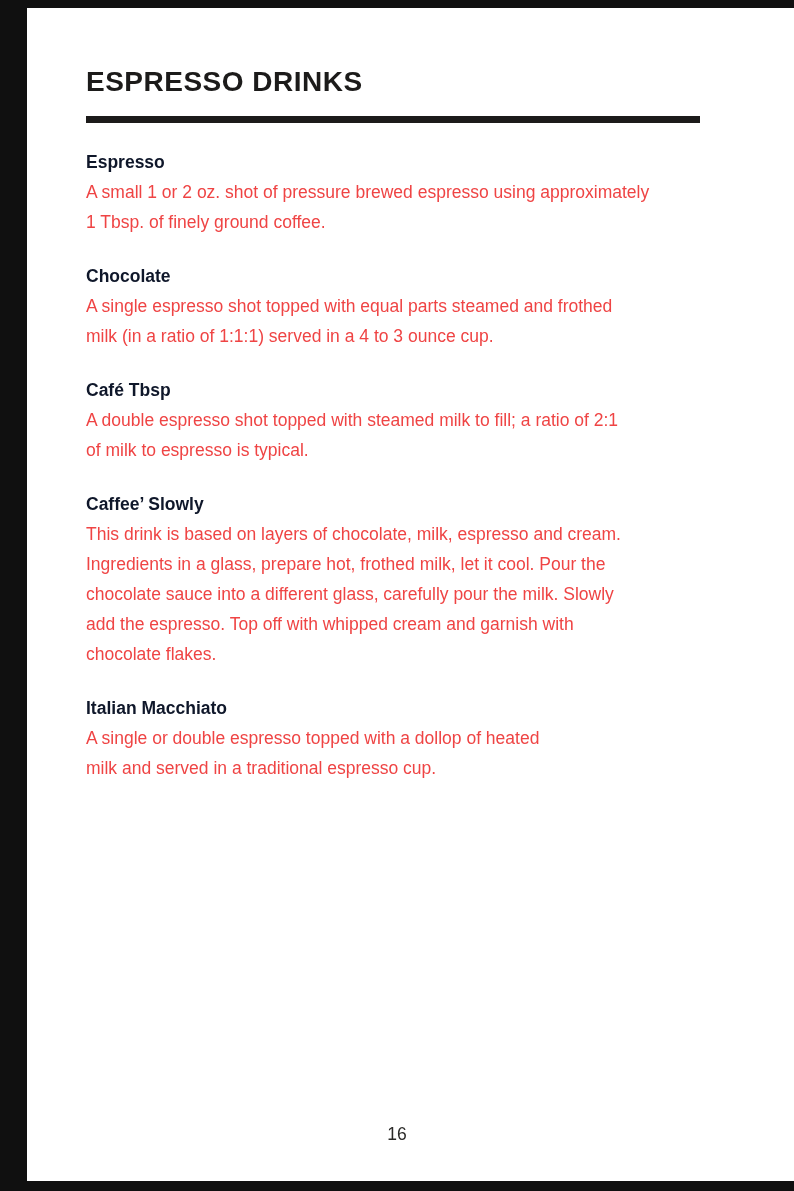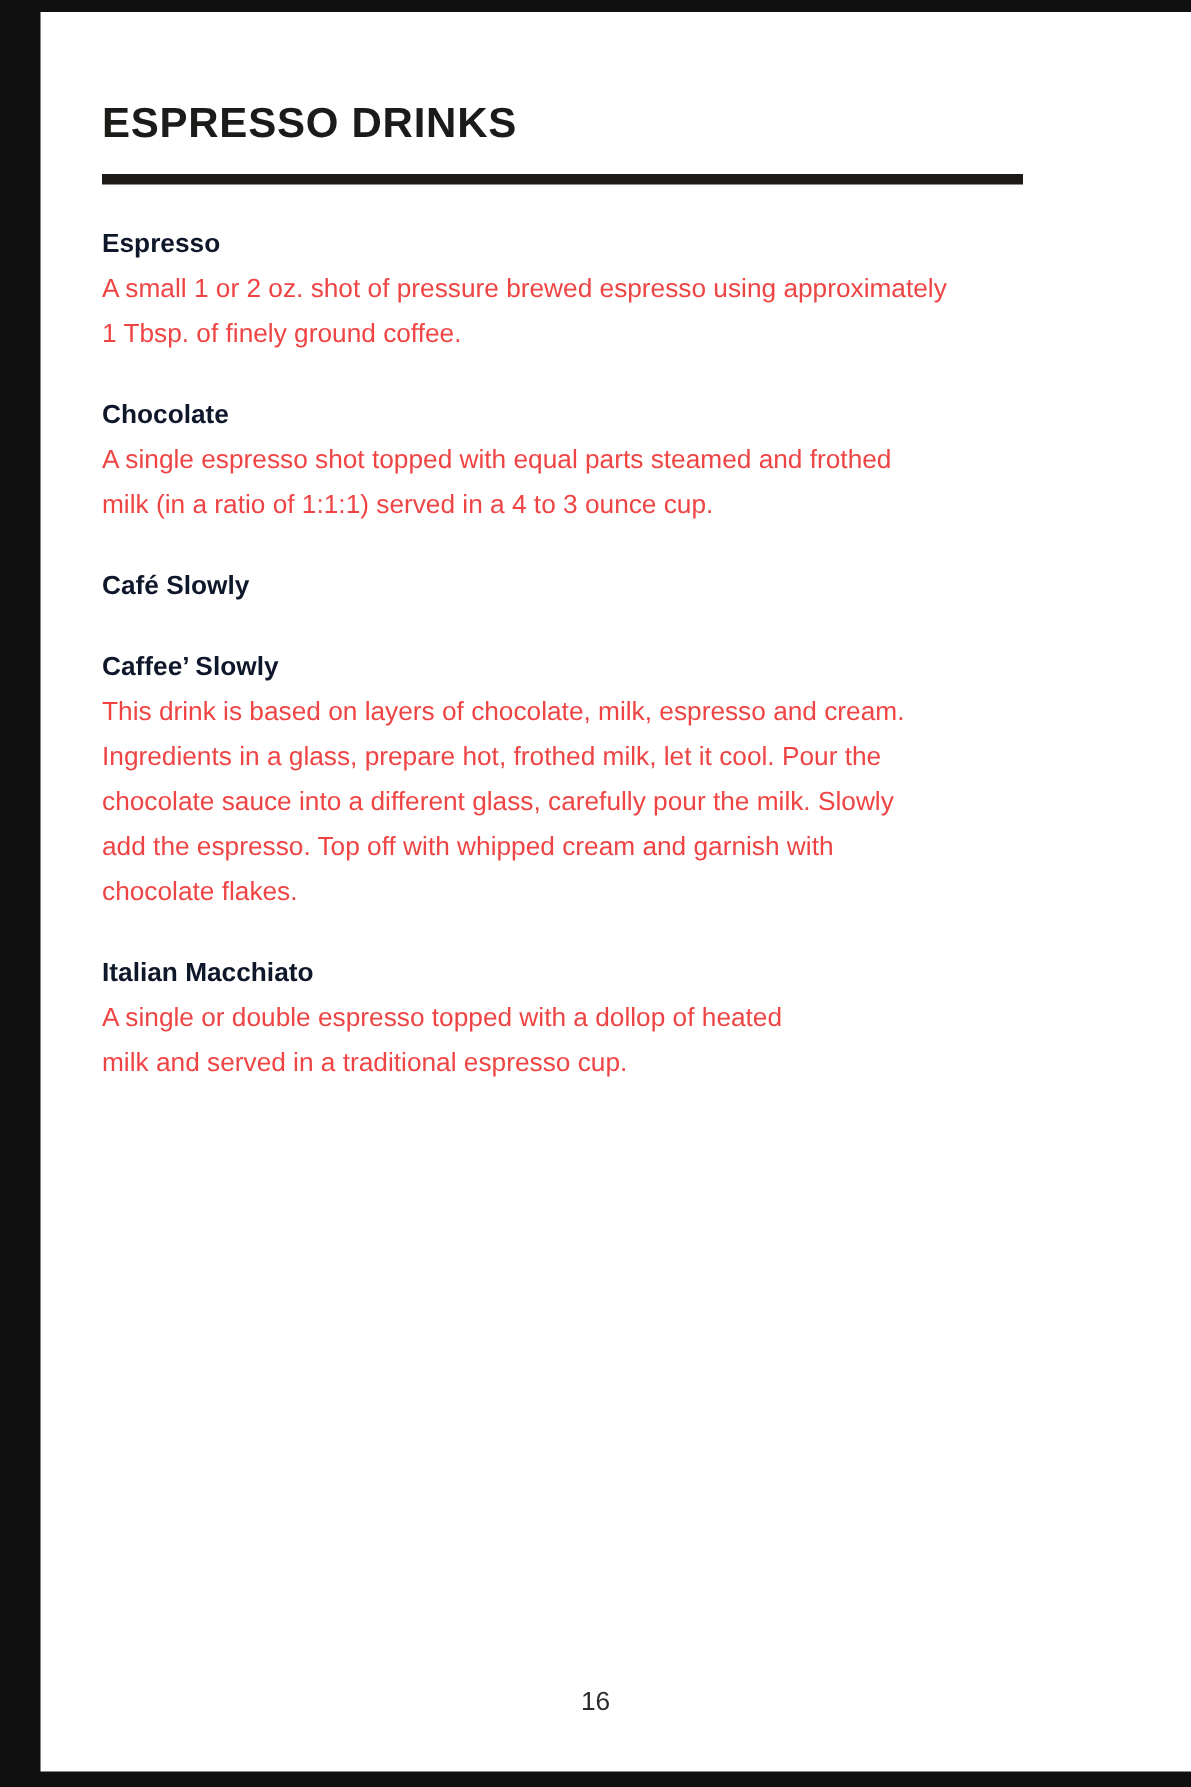--- a/index.html
+++ b/index.html
@@ -28,21 +28,21 @@
     background: #101010;
   }
   .frame-bottom {
     position: absolute;
     left: 0; bottom: 0;
     width: 794px; height: 10px;
     background: #101010;
   }
   .content {
     position: absolute;
-    left: 68px;
+    left: 86px;
     top: 66px;
     width: 648px;
   }
   .page-title {
     font-size: 28px;
     font-weight: bold;
     letter-spacing: 0.5px;
     color: #1c1b1a;
     margin: 0 0 18px 0;
   }
@@ -94,21 +94,23 @@
 1 Tbsp. of finely ground coffee.</div>
   </div>
 
   <div class="section">
     <div class="section-heading">Chocolate</div>
     <div class="section-body">A single espresso shot topped with equal parts steamed and frothed
 milk (in a ratio of 1:1:1) served in a 4 to 3 ounce cup.</div>
   </div>
 
   <div class="section">
-    <div class="section-heading">Café Slowly</div>
+    <div class="section-heading">Café Tbsp</div>
+    <div class="section-body">A double espresso shot topped with steamed milk to fill; a ratio of 2:1
+of milk to espresso is typical.</div>
   </div>
 
   <div class="section">
     <div class="section-heading">Caffee’ Slowly</div>
     <div class="section-body">This drink is based on layers of chocolate, milk, espresso and cream.
 Ingredients in a glass, prepare hot, frothed milk, let it cool. Pour the
 chocolate sauce into a different glass, carefully pour the milk. Slowly
 add the espresso. Top off with whipped cream and garnish with
 chocolate flakes.</div>
   </div>

